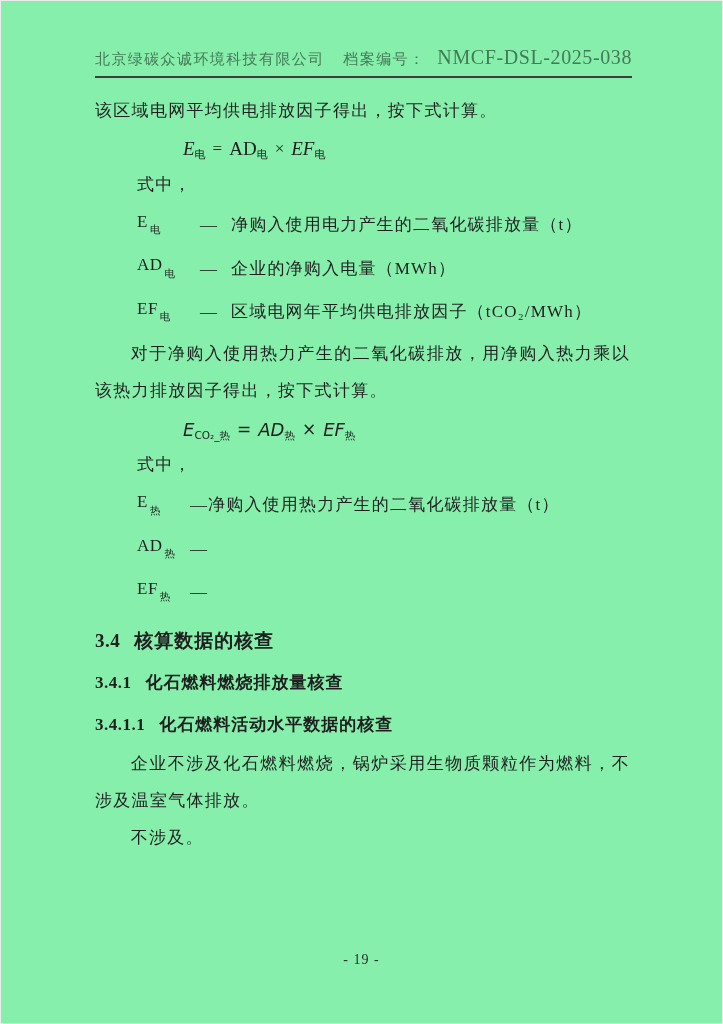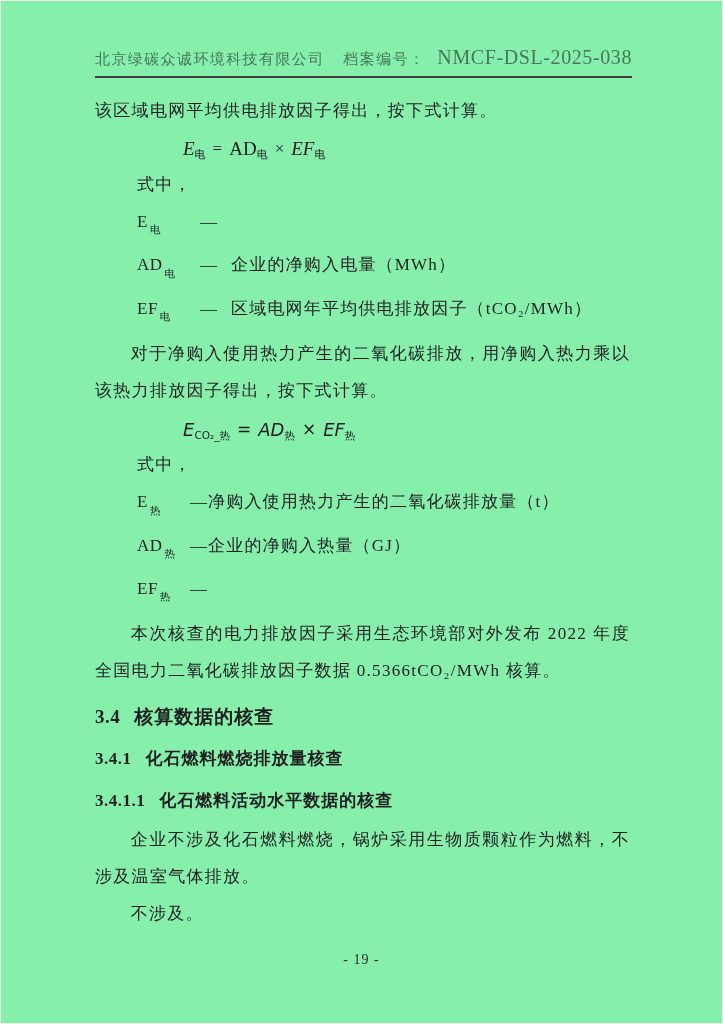--- a/index.html
+++ b/index.html
@@ -41,21 +41,21 @@
     font-size:19px; color:#1f1f1f;
   }
   .formula .it { font-style:italic; }
   .formula .rm { font-style:normal; }
   .formula sub { font-size:11px; vertical-align:sub; position:relative; top:5px; font-style:normal; }
   .formula .op { margin:0 7px; font-size:17px; }
   .math2 { font-family:"DejaVu Sans","Liberation Sans",sans-serif; font-size:18px; }
   .math2 .it { font-style:italic; }
   .math2 sub { font-size:10.5px; top:7px; letter-spacing:0; }
   
-  .def-row { display:flex; align-items:flex-start; line-height:37px; padding-left:42px; font-size:17px; }
+  .def-row { display:flex; align-items:center; line-height:37px; padding-left:42px; font-size:17px; }
   .def-row .term { flex:0 0 auto; letter-spacing:0.5px; }
   .defs1 .term { width:63px; }
   .defs2 .term { width:53px; }
   .def-row .term sub { font-size:10.5px; position:relative; top:2px; margin-left:2px; }
   .def-row .dash { flex:0 0 auto; }
   .defs1 .dash { margin-right:14px; }
   .defs2 .dash { margin-right:1px; }
   .def-row .desc { letter-spacing:1.2px; }
   
   .h1 { font-size:19px; font-weight:700; line-height:40px; margin-top:8px; letter-spacing:1px; }
@@ -94,20 +94,21 @@
       <span class="it">EF</span>
         <sub>电</sub>
     </div>
 
     <p class="shizhong">式中，</p>
 
     <div class="defs1">
       <div class="def-row">
         <span class="term"><span>E</span><sub>电</sub></span>
         <span class="dash">—</span>
+        <span class="desc">净购入使用电力产生的二氧化碳排放量（t）</span>
       </div>
       <div class="def-row">
         <span class="term"><span>AD</span><sub>电</sub></span>
         <span class="dash">—</span>
         <span class="desc">企业的净购入电量（MWh）</span>
       </div>
       <div class="def-row">
         <span class="term"><span>EF</span><sub>电</sub></span>
         <span class="dash">—</span>
         <span class="desc">区域电网年平均供电排放因子（tCO₂/MWh）</span>
@@ -131,29 +132,27 @@
 
     <div class="defs2">
       <div class="def-row">
         <span class="term"><span>E</span><sub>热</sub></span>
         <span class="dash">—</span>
         <span class="desc">净购入使用热力产生的二氧化碳排放量（t）</span>
       </div>
       <div class="def-row">
         <span class="term"><span>AD</span><sub>热</sub></span>
         <span class="dash">—</span>
-        <span class="desc">企业的净购入热量（GJ）</span>
       </div>
       <div class="def-row">
         <span class="term"><span>EF</span><sub>热</sub></span>
         <span class="dash">—</span>
       </div>
     </div>
 
-    <p class="para ind2" style="margin-top:2px">本次核查的电力排放因子采用生态环境部对外发布 2022 年度全国电力二氧化碳排放因子数据 0.5366tCO₂/MWh 核算。</p>
 
     <h2 class="h1">
       <span class="hnum">3.4</span><span>核算数据的核查</span>
     </h2>
 
     <h3 class="h2">
       <span class="hnum">3.4.1</span><span>化石燃料燃烧排放量核查</span>
     </h3>
 
     <h3 class="h2">

